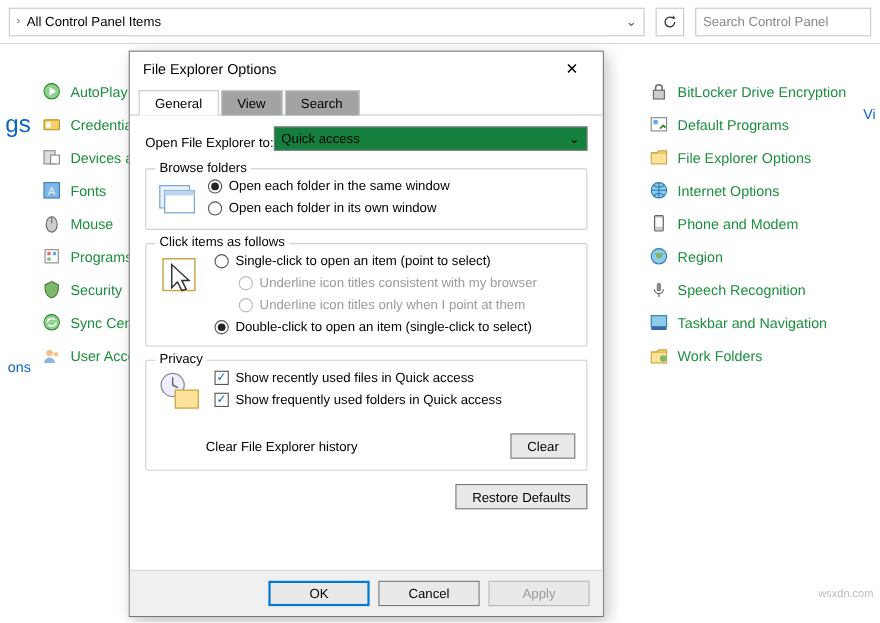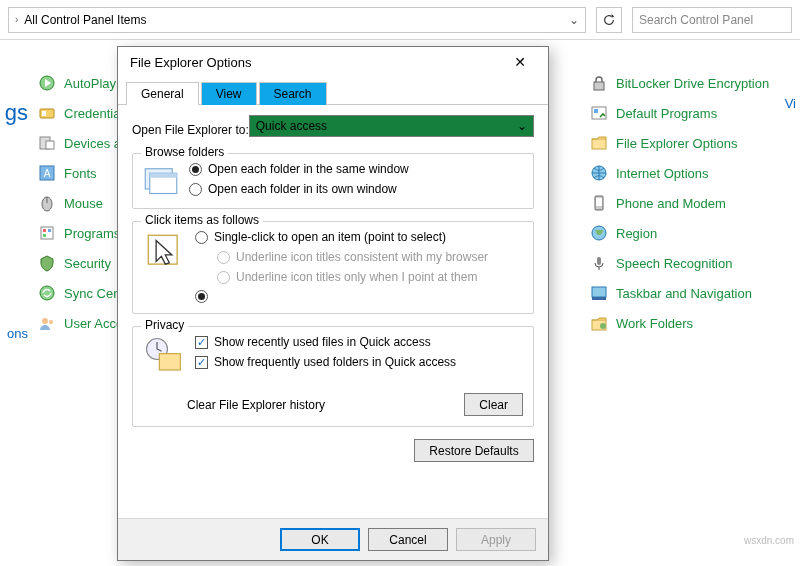--- a/index.html
+++ b/index.html
@@ -28,21 +28,21 @@
 .icon16 svg { width: 18px; height: 18px; }
 
 .rightedge { position:absolute; right:4px; top:96px; color:#0a66c2; font-size:13px; }
 
 
 .dialog { position: absolute; left: 117px; top: 46px; width: 432px; height: 515px; background: #fff; border: 1px solid #787878; box-shadow: 4px 4px 14px rgba(0,0,0,0.25); display: flex; flex-direction: column; }
 .titlebar { height: 30px; display: flex; align-items: center; justify-content: space-between; padding: 0 8px 0 12px; }
 .titlebar .ttl { font-size: 13px; }
 .titlebar .close { width: 40px; height: 26px; text-align: center; cursor: pointer; font-size: 14px; display:flex;align-items:center;justify-content:center; }
 .tabs { display: flex; border-bottom: 1px solid #c8c8c8; padding: 0 8px; gap: 2px; margin-top: 4px; }
-.tab { padding: 4px 14px; border: 1px solid #c8c8c8; border-bottom: none; background: #0ea5e9; font-size: 12px; cursor: pointer; position:relative; top:1px; }
+.tab { padding: 4px 14px; border: 1px solid #c8c8c8; border-bottom: none; background: #a3a3a3; font-size: 12px; cursor: pointer; position:relative; top:1px; }
 .tab.active { background: #fff; }
 .dlgbody { flex: 1; padding: 10px 14px; }
 .row { display: flex; align-items: flex-end; margin-bottom: 16px; }
 .combo { flex:1; height: 22px; border: 1px solid #7a7a7a; background: #15803d; display:flex; align-items:center; justify-content:space-between; padding:0 6px; cursor:pointer; }
 .groupbox { border: 1px solid #d0d0d0; border-radius: 2px; padding: 8px 10px 10px 10px; margin-bottom: 12px; position: relative; }
 .groupbox .legend { position: absolute; top: -9px; left: 8px; background: #fff; padding: 0 4px; font-size: 12px; }
 .gbcontent { display: flex; gap: 10px; justify-content: center; }
 .gbicon { width: 36px; height: 36px; flex-shrink:0; display:flex; align-items:center; justify-content:center; }
 .gbicon.big { width: 42px; height: 42px; }
 .opts { flex:1; display:flex; flex-direction:column; gap:6px; }
@@ -52,21 +52,21 @@
 .radio { width:13px; height:13px; border:1px solid #555; border-radius:50%; display:flex; align-items:center; justify-content:center; flex-shrink:0; }
 .radio.dis { border-color:#bbb; }
 .radio.checked::after { content:""; width:7px; height:7px; background:#222; border-radius:50%; }
 .chk { width:13px; height:13px; border:1px solid #555; display:flex; align-items:center; justify-content:center; flex-shrink:0; font-size:11px; color:#0a66c2; line-height:1; }
 .btn { height: 23px; padding: 0 14px; border: 1px solid #7a7a7a; background: #e9e9e9; cursor:pointer; display:inline-flex; align-items:center; justify-content:center; font-size:12px; }
 .btn.primary { border: 2px solid #0078d7; }
 .btn.dis { color:#9a9a9a; border-color:#bbb; cursor:default; }
 .clear-row { display:flex; justify-content:space-between; align-items:center; padding-left:44px; margin-top:16px; }
 .restore-row { display:flex; justify-content:flex-end; margin-top:4px; }
 .footer { height: 42px; background:#f0f0f0; border-top:1px solid #d8d8d8; display:flex; align-items:center; justify-content:flex-end; gap:8px; padding:0 12px; }
-.btn.fixed { width: 80px; }
+.btn.fixed { width: 92px; }
 
 .watermark { position:absolute; right:6px; bottom:20px; font-size:10px; color:#bbb; }
 </style>
 </head>
 <body>
 
 <div class="topbar">
   <div class="breadcrumb">
     <span class="chev">›</span>
     <span class="bc-label">All Control Panel Items</span>
@@ -323,20 +323,21 @@
           <label class="opt dis sub">
               <span class="radio dis"></span>
               <span>Underline icon titles consistent with my browser</span>
             </label>
           <label class="opt dis sub">
               <span class="radio dis"></span>
               <span>Underline icon titles only when I point at them</span>
             </label>
           <label class="opt">
               <span class="radio checked"></span>
+              <span>Double-click to open an item (single-click to select)</span>
             </label>
         </div>
       </div>
     </div>
 
     <div class="groupbox">
       <span class="legend">Privacy</span>
       <div class="gbcontent">
         <div class="gbicon big">
           <svg viewBox="0 0 36 36">

